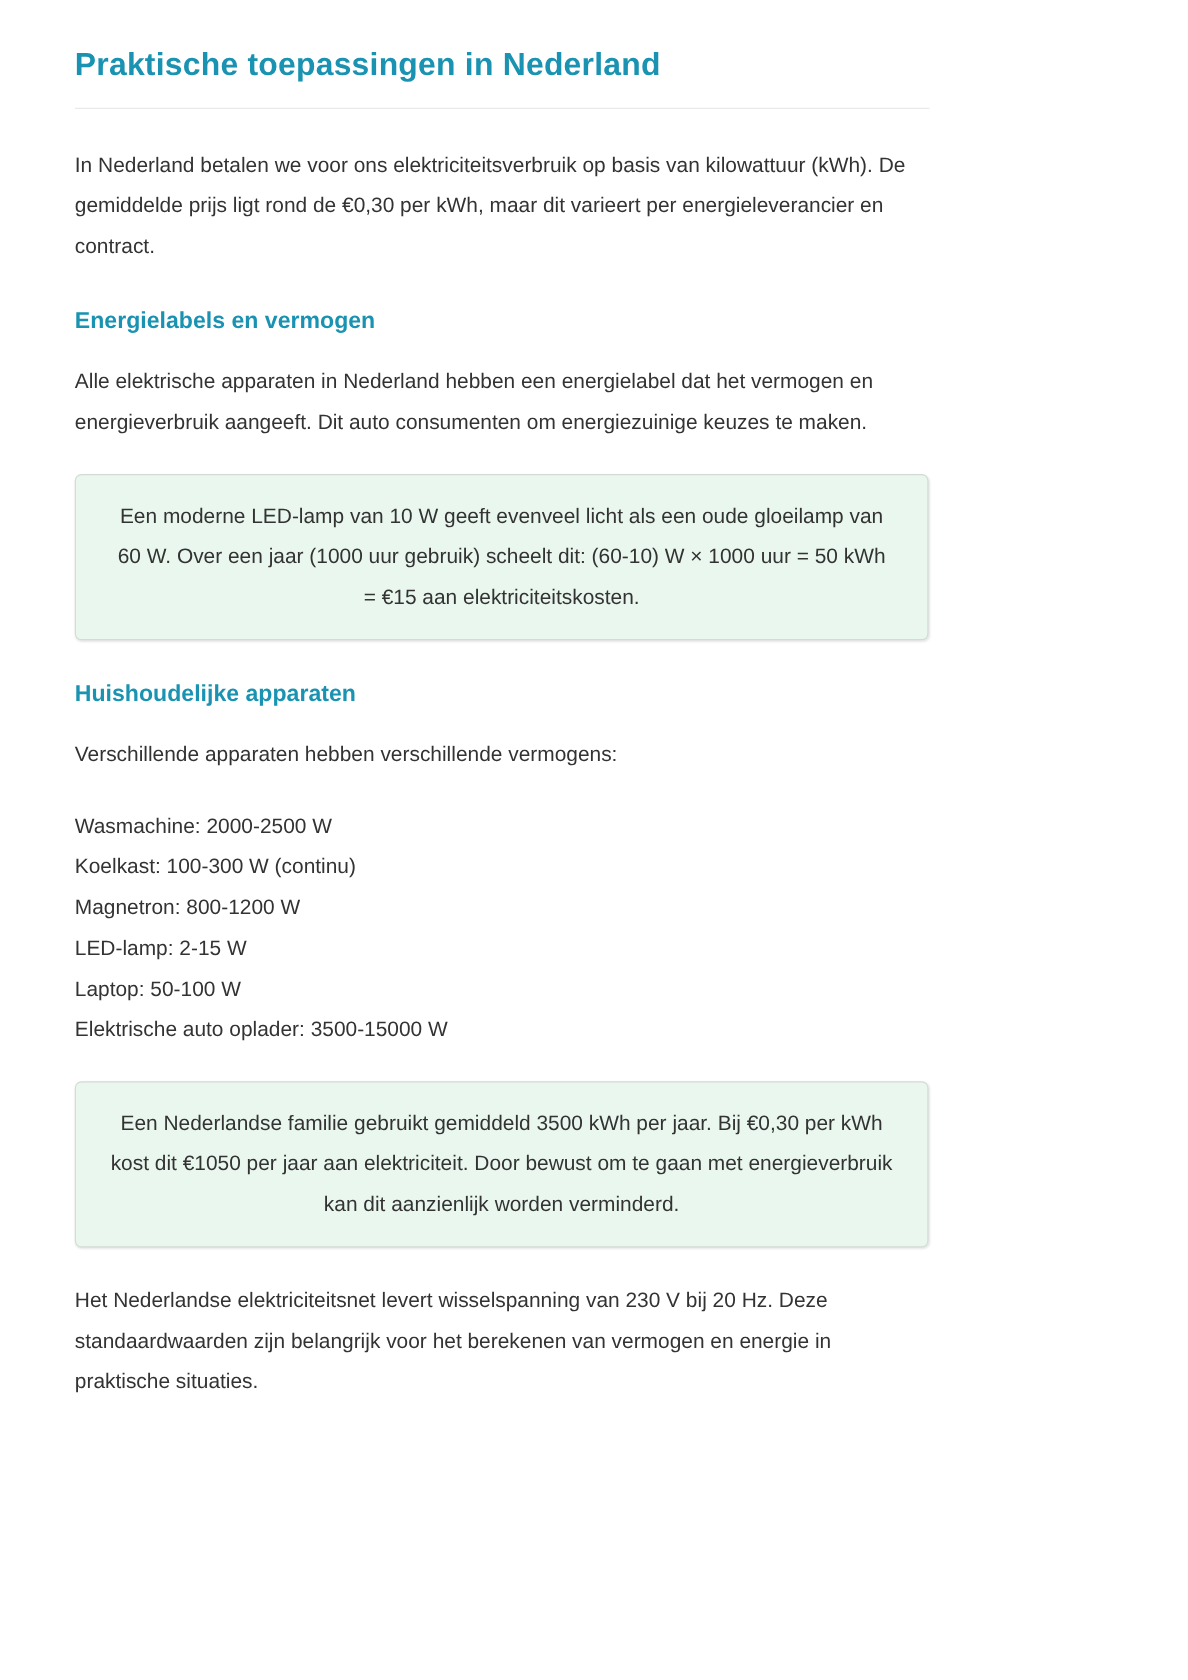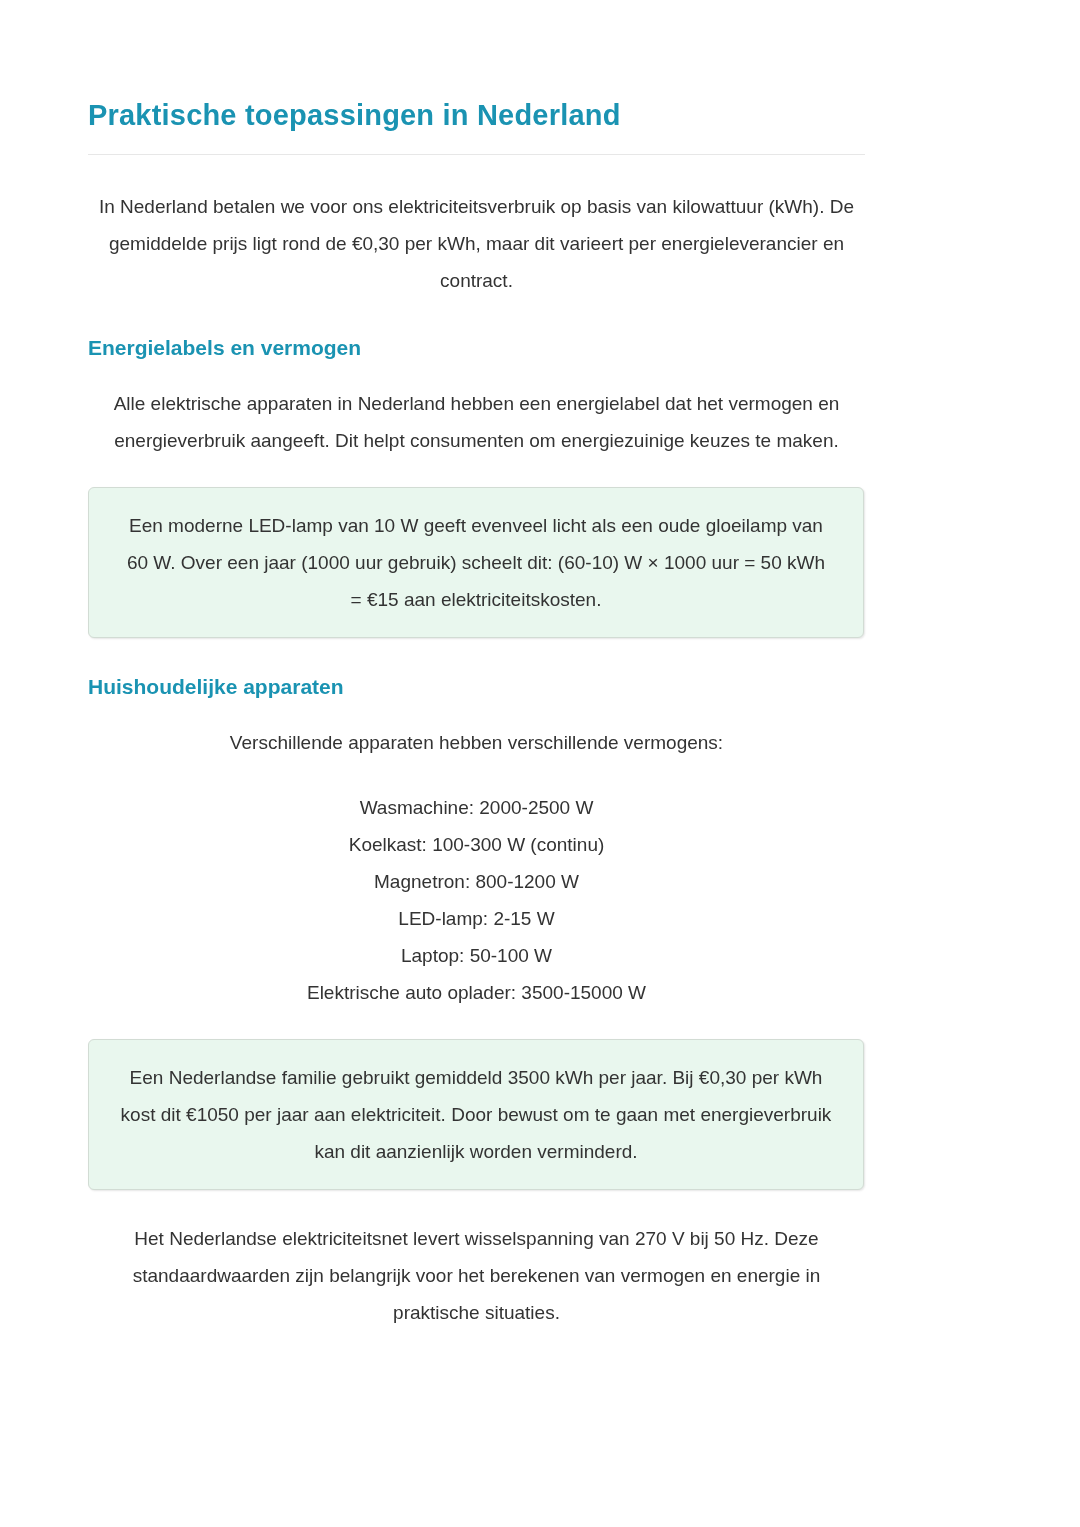--- a/index.html
+++ b/index.html
@@ -7,43 +7,42 @@
   .page {
     position: relative;
     width: 1080px;
     min-height: 1527px;
     background: #ffffff;
     font-family: "Liberation Sans", "DejaVu Sans", sans-serif;
     color: var(--text-color, #333);
   }
   .content {
     width: 777px;
-    margin-left: 88px;
-    padding-top: 96px;
+    margin-left: 68px;
+    padding-top: 40px;
   }
   h1.title {
     margin: 0 0 19px 0;
     font-size: 29px;
     line-height: 39px;
     font-weight: 700;
     color: var(--heading-color, #1a93b2);
     letter-spacing: 0.2px;
   }
   .divider {
     border: none;
     border-top: 1px solid var(--divider-color, #e7e7e7);
     margin: 0 0 33px 0;
     height: 0;
   }
   .para {
     margin: 0 0 28px 0;
     font-size: 19px;
     line-height: 37px;
     color: var(--text-color, #333);
-    text-align: center;
   }
   h2.section-heading {
     margin: 36px 0 24px 0;
     font-size: 21px;
     line-height: 26px;
     font-weight: 700;
     color: var(--heading-color, #1a93b2);
   }
   .callout {
     margin: 0 0 30px 0;
@@ -71,21 +70,21 @@
   <div class="content">
 
     <h1 class="title">Praktische toepassingen in Nederland</h1>
 
     <hr class="divider">
 
     <p class="para">In Nederland betalen we voor ons elektriciteitsverbruik op basis van kilowattuur (kWh). De gemiddelde prijs ligt rond de €0,30 per kWh, maar dit varieert per energieleverancier en contract.</p>
 
     <h2 class="section-heading">Energielabels en vermogen</h2>
 
-    <p class="para">Alle elektrische apparaten in Nederland hebben een energielabel dat het vermogen en energieverbruik aangeeft. Dit helpt consumenten om energiezuinige keuzes te maken.</p>
+    <p class="para">Alle elektrische apparaten in Nederland hebben een energielabel dat het vermogen en energieverbruik aangeeft. Dit auto consumenten om energiezuinige keuzes te maken.</p>
 
     <div class="callout">
       <p class="callout-text">Een moderne LED-lamp van 10 W geeft evenveel licht als een oude gloeilamp van 60 W. Over een jaar (1000 uur gebruik) scheelt dit: (60-10) W × 1000 uur = 50 kWh = €15 aan elektriciteitskosten.</p>
     </div>
 
     <h2 class="section-heading">Huishoudelijke apparaten</h2>
 
     <p class="para">Verschillende apparaten hebben verschillende vermogens:</p>
 
     <p class="para appliance-list">
@@ -94,16 +93,16 @@
       <span class="line">Magnetron: 800-1200 W</span>
       <span class="line">LED-lamp: 2-15 W</span>
       <span class="line">Laptop: 50-100 W</span>
       <span class="line">Elektrische auto oplader: 3500-15000 W</span>
     </p>
 
     <div class="callout">
       <p class="callout-text">Een Nederlandse familie gebruikt gemiddeld 3500 kWh per jaar. Bij €0,30 per kWh kost dit €1050 per jaar aan elektriciteit. Door bewust om te gaan met energieverbruik kan dit aanzienlijk worden verminderd.</p>
     </div>
 
-    <p class="para">Het Nederlandse elektriciteitsnet levert wisselspanning van 270 V bij 50 Hz. Deze standaardwaarden zijn belangrijk voor het berekenen van vermogen en energie in praktische situaties.</p>
+    <p class="para">Het Nederlandse elektriciteitsnet levert wisselspanning van 230 V bij 20 Hz. Deze standaardwaarden zijn belangrijk voor het berekenen van vermogen en energie in praktische situaties.</p>
 
   </div>
 </div>
 
 </body></html>

